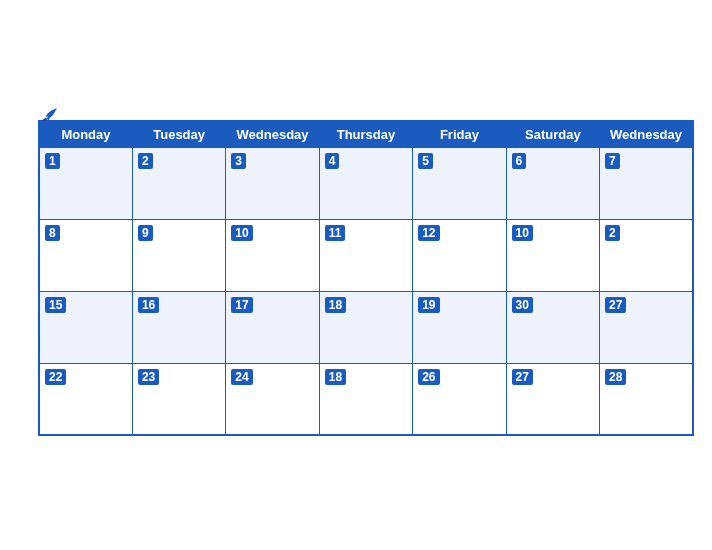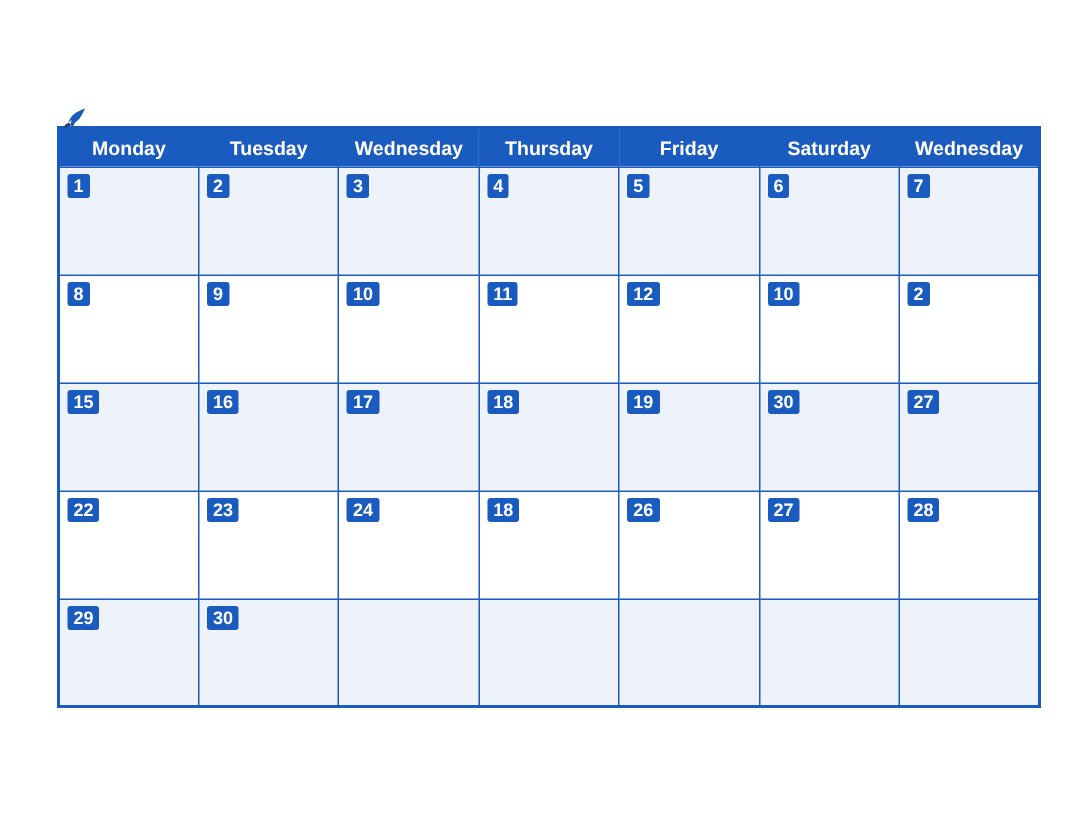--- a/index.html
+++ b/index.html
@@ -187,24 +187,15 @@
         </tr>
         <tr>
           <td><span class="day-number">22</span></td>
           <td><span class="day-number">23</span></td>
           <td><span class="day-number">24</span></td>
           <td><span class="day-number">18</span></td>
           <td><span class="day-number">26</span></td>
           <td><span class="day-number">27</span></td>
           <td><span class="day-number">28</span></td>
         </tr>
-        <tr>
-          <td><span class="day-number">29</span></td>
-          <td><span class="day-number">30</span></td>
-          <td class="empty-cell"></td>
-          <td class="empty-cell"></td>
-          <td class="empty-cell"></td>
-          <td class="empty-cell"></td>
-          <td class="empty-cell"></td>
-        </tr>
       </tbody>
   </table>
 </div>
 
 </body></html>

